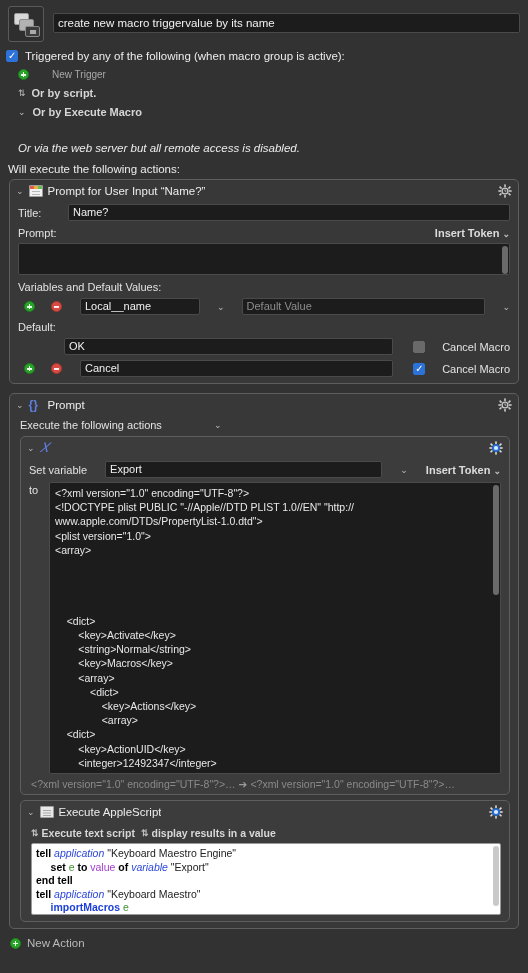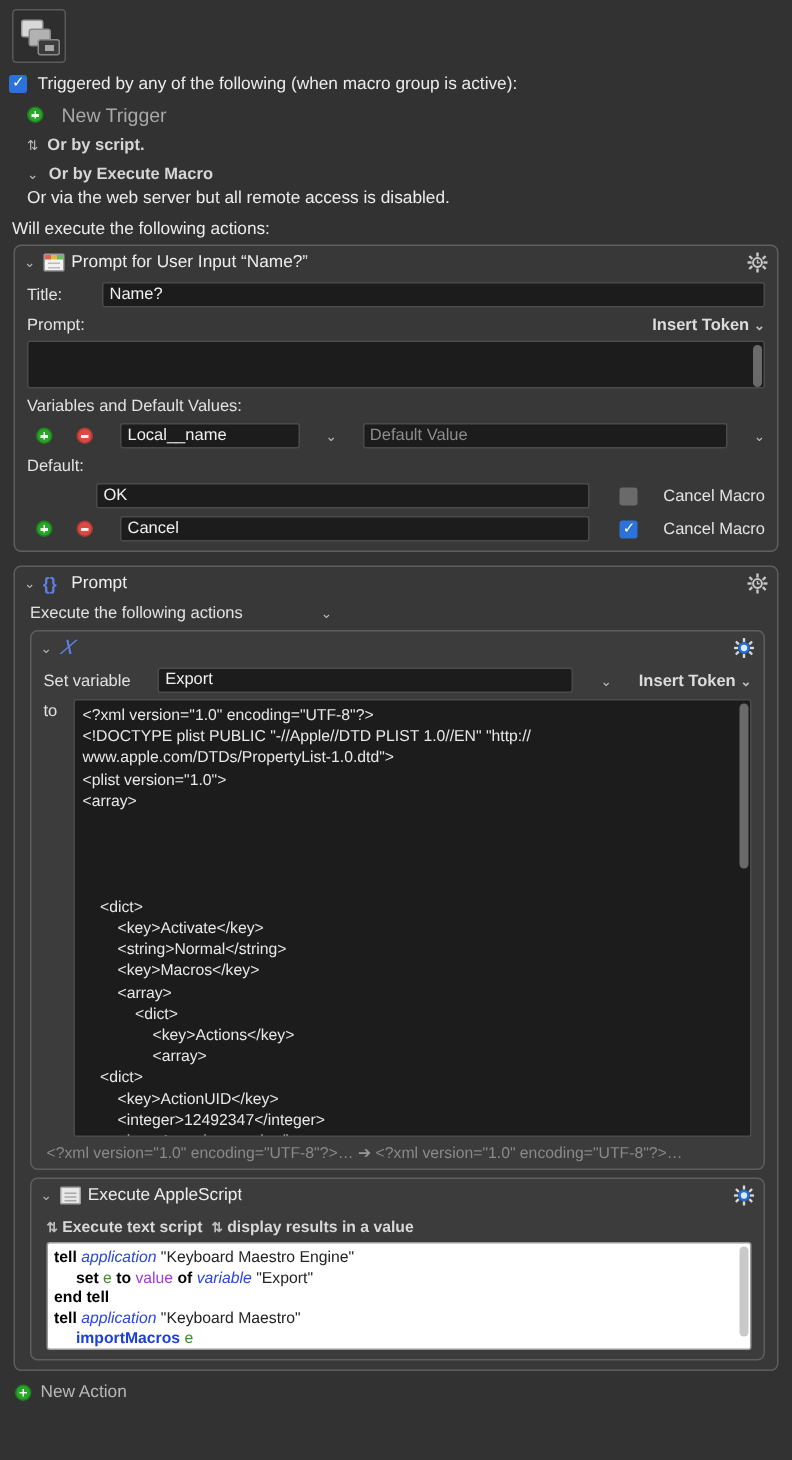--- a/index.html
+++ b/index.html
@@ -61,25 +61,25 @@
   }
   .plus-icon::before { left: 2px; top: 4px; width: 5px; height: 1.5px; }
   .plus-icon::after  { left: 3.7px; top: 2.2px; width: 1.5px; height: 5px; }
   .minus-icon {
     width: 11px; height: 11px; border-radius: 50%;
     background: #d84a42; position: relative; flex: 0 0 11px;
     border: 1px solid #a93830;
   }
   .minus-icon::before { content:""; position: absolute; left: 2px; top: 4px; width: 5px; height: 1.5px; background: #ffecec; }
 
-  .newtrigger-text { margin-left: 12px; color: #a8a8a8; font-size: 13px; }
+  .newtrigger-text { margin-left: 23px; color: #a8a8a8; font-size: 10px; }
   .updown { color: #bdbdbd; font-size: 9px; flex: 0 0 auto; letter-spacing: -1px; }
   .chev { color: #bdbdbd; font-size: 9px; flex: 0 0 auto; }
   .boldlabel { margin-left: 7px; font-size: 11px; font-weight: bold; color: #d6d6d6; }
-  .plaintext { margin-left: 12px; margin-top: 4px; font-size: 11.5px; color: #ececec; }
+  .plaintext { margin-left: 12px; margin-top: 24px; font-size: 11.5px; color: #ececec; font-style: italic; }
   .will-exec { padding: 9px 0 4px 8px; font-size: 11.5px; color: #ececec; }
 
   
   .action {
     margin: 0 9px; border: 1px solid #5e5e5e;
     border-radius: 5px; background: #383838;
     position: relative;
   }
   .action-head { display: flex; align-items: center; padding: 5px 6px 4px 6px; }
   .disc { color: #b6b6b6; font-size: 9px; margin-right: 5px; flex: 0 0 auto; }
@@ -181,20 +181,21 @@
 </style>
 </head>
 <body>
 
 <div class="macro-header">
   <div class="macro-icon">
     <div class="mi-card mi-c1"></div>
     <div class="mi-card mi-c2"></div>
     <div class="mi-card mi-c3"></div>
   </div>
+  <div class="macro-name-field">create new macro triggervalue by its name</div>
 </div>
 
 <div class="trigger-block">
   <div class="row">
     <div class="checkbox"></div>
     <div class="trigger-label">Triggered by any of the following (when macro group is active):</div>
   </div>
 
   <div class="sub-row">
     <div class="plus-icon"></div>

